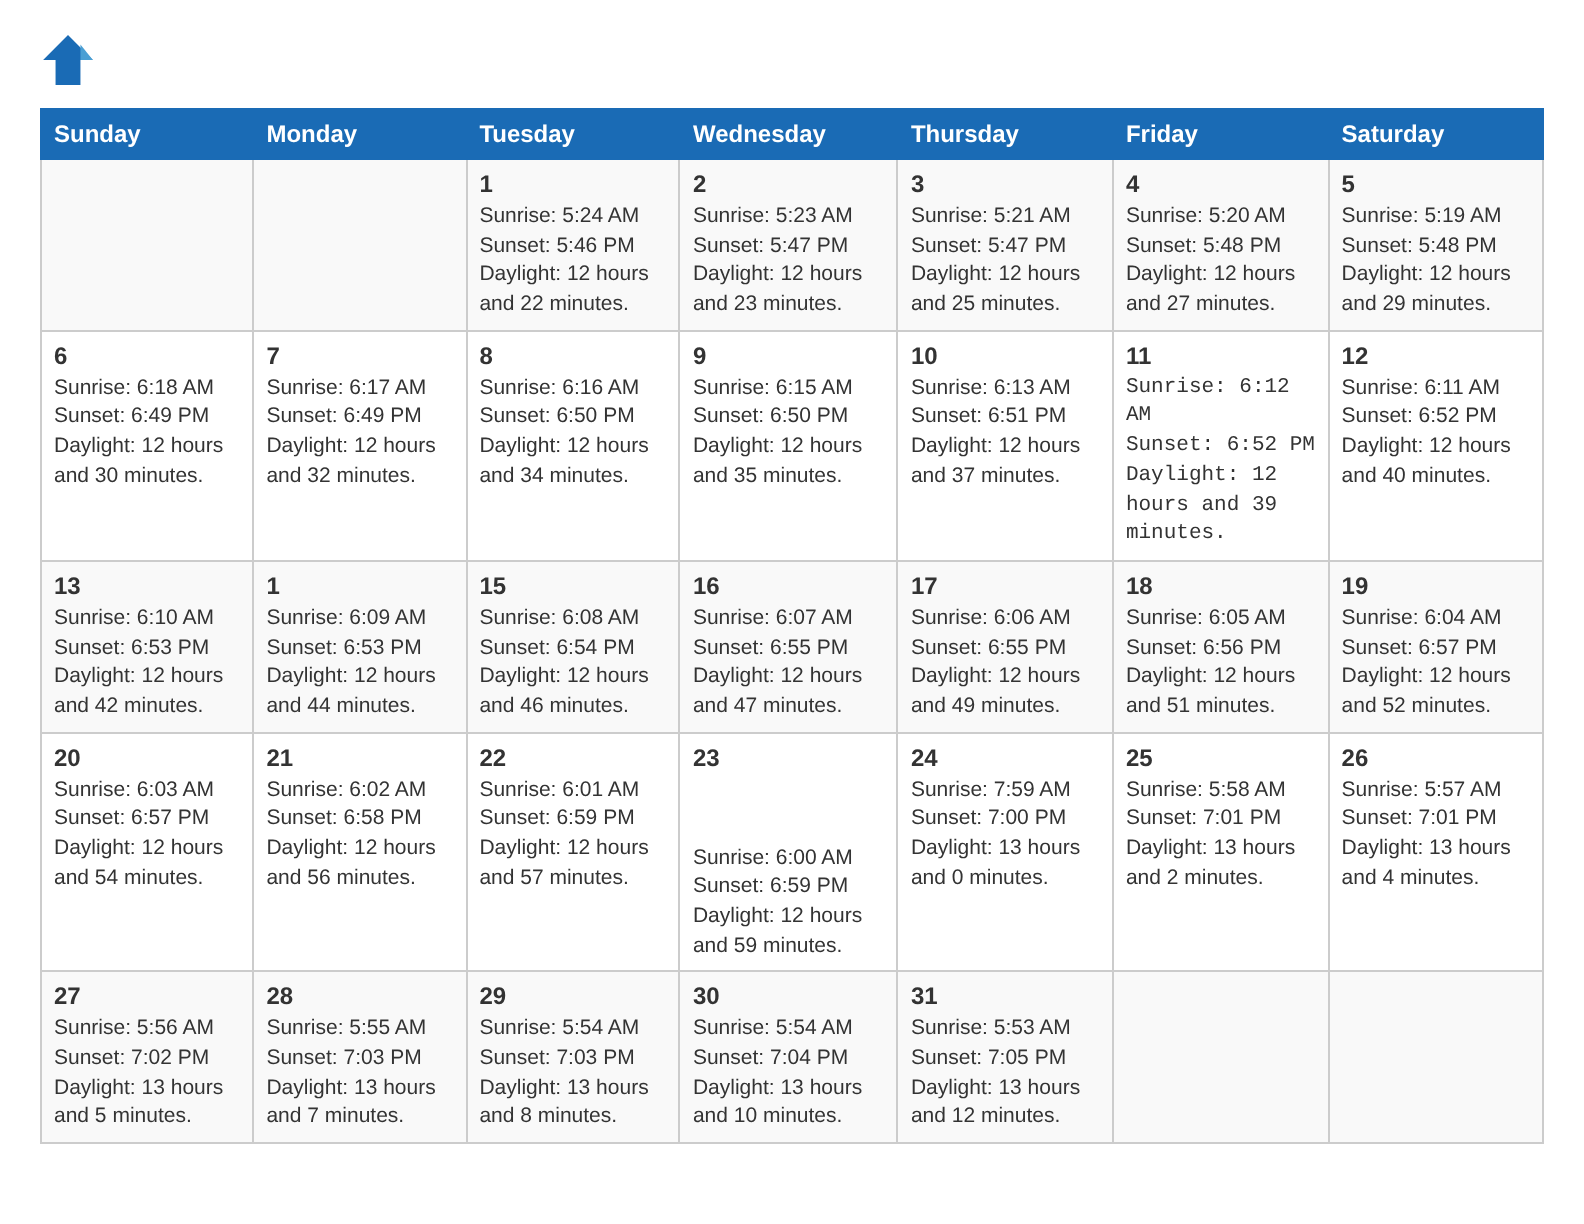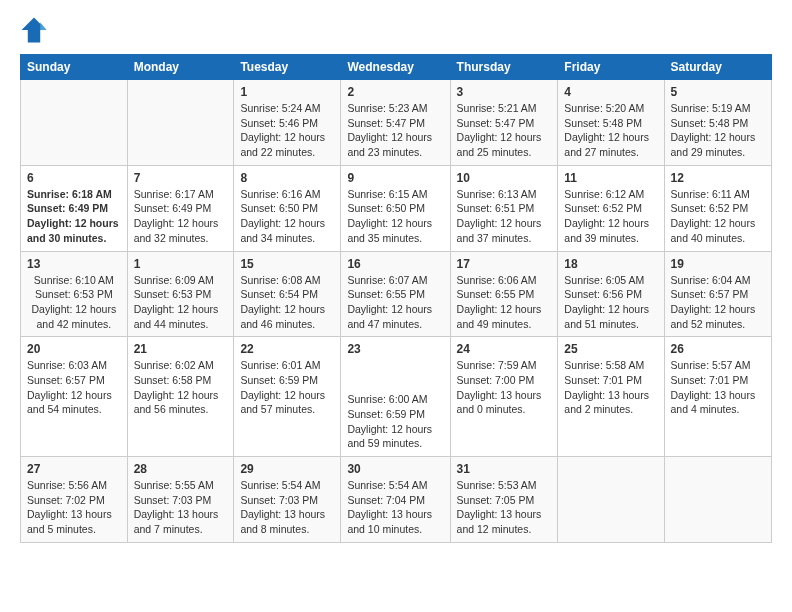--- a/index.html
+++ b/index.html
@@ -161,21 +161,21 @@
           <td>
             <div class="day-number">5</div>
             <div class="day-info" style="white-space: pre-line;">Sunrise: 5:19 AM
 Sunset: 5:48 PM
 Daylight: 12 hours and 29 minutes.</div>
           </td>
         </tr>
         <tr>
           <td>
             <div class="day-number">6</div>
-            <div class="day-info" style="white-space: pre-line; font-weight: bold;">Sunrise: 6:18 AM
+            <div class="day-info" style="white-space: pre-line;">Sunrise: 6:18 AM
 Sunset: 6:49 PM
 Daylight: 12 hours and 30 minutes.</div>
           </td>
           <td>
             <div class="day-number">7</div>
             <div class="day-info" style="white-space: pre-line;">Sunrise: 6:17 AM
 Sunset: 6:49 PM
 Daylight: 12 hours and 32 minutes.</div>
           </td>
           <td>
@@ -191,35 +191,35 @@
 Daylight: 12 hours and 35 minutes.</div>
           </td>
           <td>
             <div class="day-number">10</div>
             <div class="day-info" style="white-space: pre-line;">Sunrise: 6:13 AM
 Sunset: 6:51 PM
 Daylight: 12 hours and 37 minutes.</div>
           </td>
           <td>
             <div class="day-number">11</div>
-            <div class="day-info" style="white-space: pre-line;">Sunrise: 6:12 AM
+            <div class="day-info" style="white-space: pre-line; font-family: Liberation Mono, monospace;">Sunrise: 6:12 AM
 Sunset: 6:52 PM
 Daylight: 12 hours and 39 minutes.</div>
           </td>
           <td>
             <div class="day-number">12</div>
             <div class="day-info" style="white-space: pre-line;">Sunrise: 6:11 AM
 Sunset: 6:52 PM
 Daylight: 12 hours and 40 minutes.</div>
           </td>
         </tr>
         <tr>
           <td>
             <div class="day-number">13</div>
-            <div class="day-info" style="white-space: pre-line; text-align: center;">Sunrise: 6:10 AM
+            <div class="day-info" style="white-space: pre-line;">Sunrise: 6:10 AM
 Sunset: 6:53 PM
 Daylight: 12 hours and 42 minutes.</div>
           </td>
           <td>
             <div class="day-number">1</div>
             <div class="day-info" style="white-space: pre-line;">Sunrise: 6:09 AM
 Sunset: 6:53 PM
 Daylight: 12 hours and 44 minutes.</div>
           </td>
           <td>

